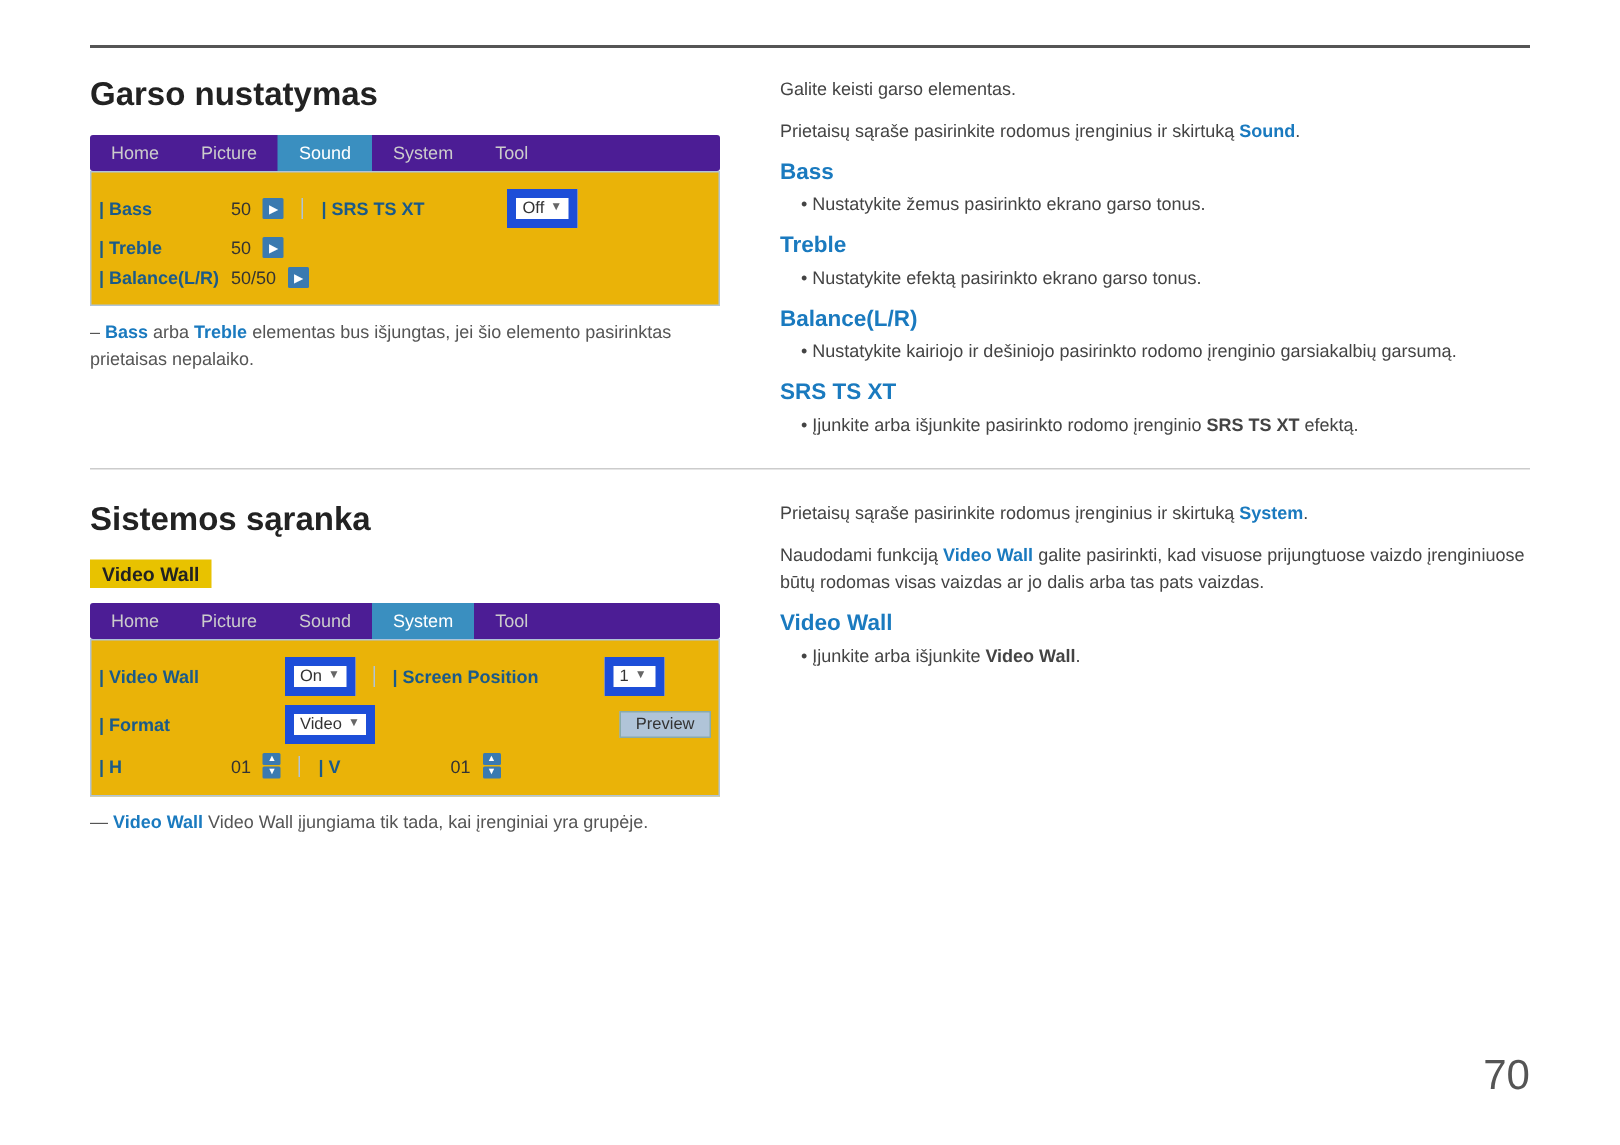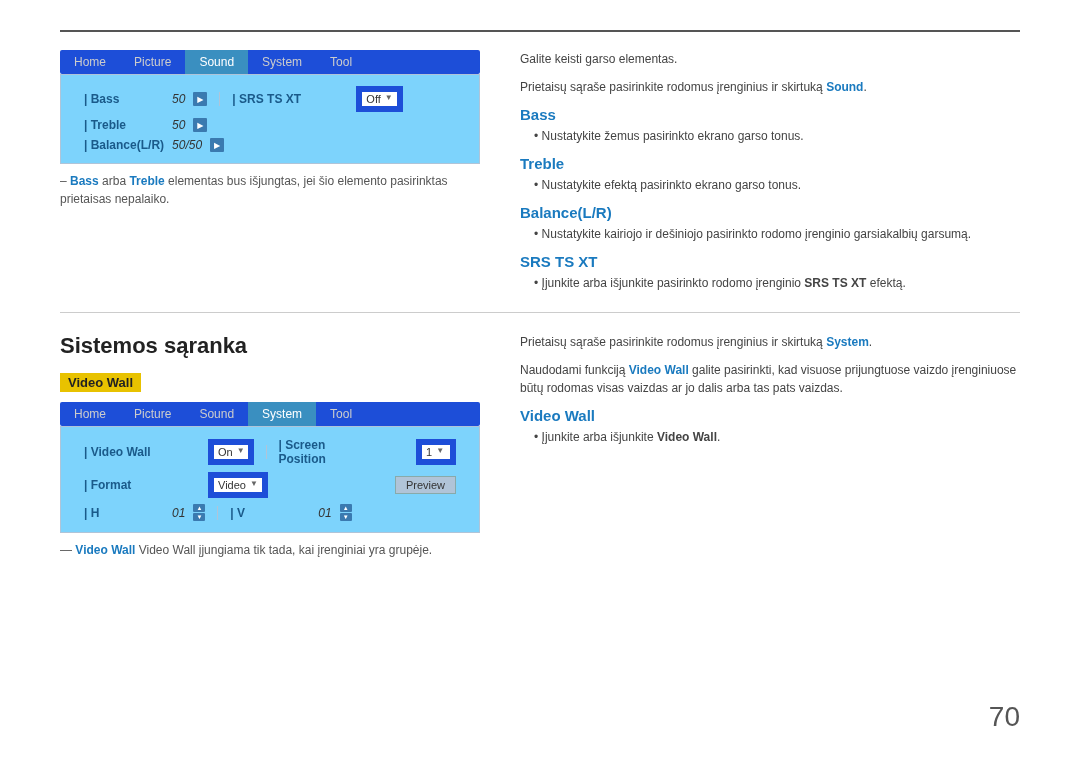--- a/index.html
+++ b/index.html
@@ -47,64 +47,63 @@
     .section-title {
       font-size: 22px;
       font-weight: bold;
       color: #222;
       margin-bottom: 14px;
     }
 
     
     .menu-bar {
       display: flex;
-      background: #1d4ed8;
+      background: #4c1d95;
       border-radius: 2px;
       overflow: hidden;
       margin-bottom: 0;
     }
 
     .menu-tab {
       padding: 5px 14px;
       font-size: 12px;
       color: #ccc;
       cursor: pointer;
       white-space: nowrap;
     }
 
     .menu-tab.active {
       background: #3a8fc0;
       color: #fff;
     }
 
     
     .settings-table {
-      background: #7dd3fc;
+      background: #eab308;
       border: 1px solid #b0c4d8;
-      padding: 8px 23px;
+      padding: 8px 5px;
       font-size: 12px;
     }
 
     .settings-row {
       display: flex;
       align-items: center;
       padding: 3px 0;
       gap: 8px;
     }
 
     .settings-row .label {
       color: #1a5a8a;
       min-width: 80px;
       font-size: 12px;
     }
 
     .settings-row .value {
       color: #333;
       font-size: 12px;
-      font-style: italic;
     }
 
     .settings-divider {
       width: 1px;
       background: #b0c4d8;
       height: 14px;
       margin: 0 4px;
     }
 
     .arrow-btn {
@@ -244,20 +243,21 @@
   </style>
 </head>
 <body>
 
 <div class="page-container">
 
   <div class="top-rule"></div>
 
   <div class="content-row">
     <div class="left-col">
+      <div class="section-title">Garso nustatymas</div>
 
       <div class="menu-bar">
         <div class="menu-tab">Home</div>
         <div class="menu-tab">Picture</div>
         <div class="menu-tab active">Sound</div>
         <div class="menu-tab">System</div>
         <div class="menu-tab">Tool</div>
       </div>
 
       <div class="settings-table">

